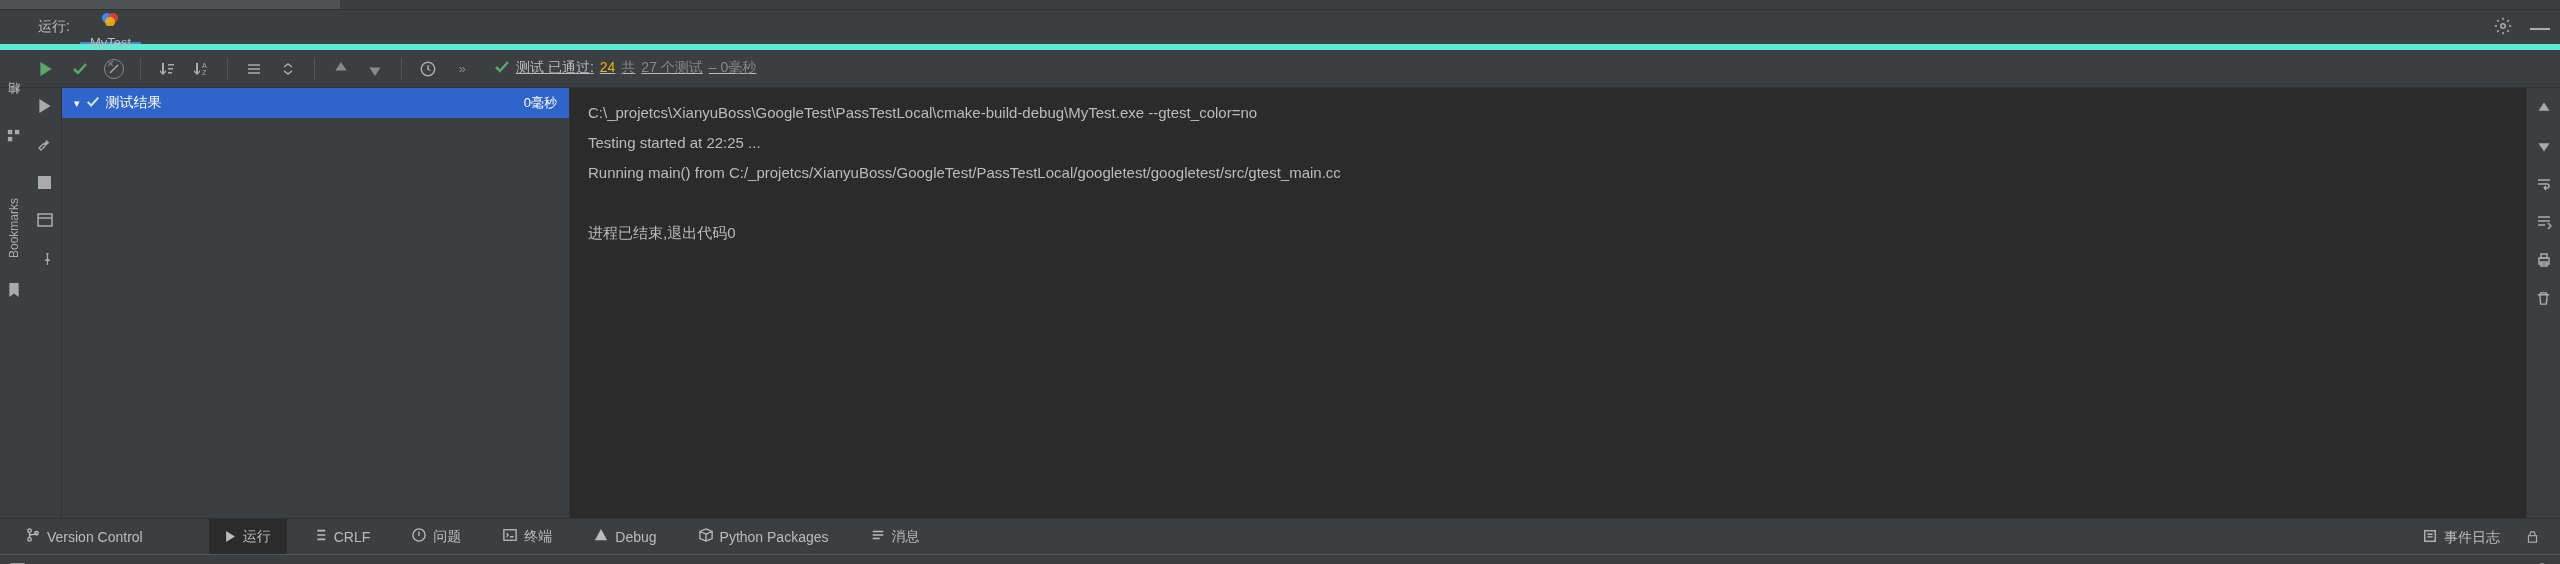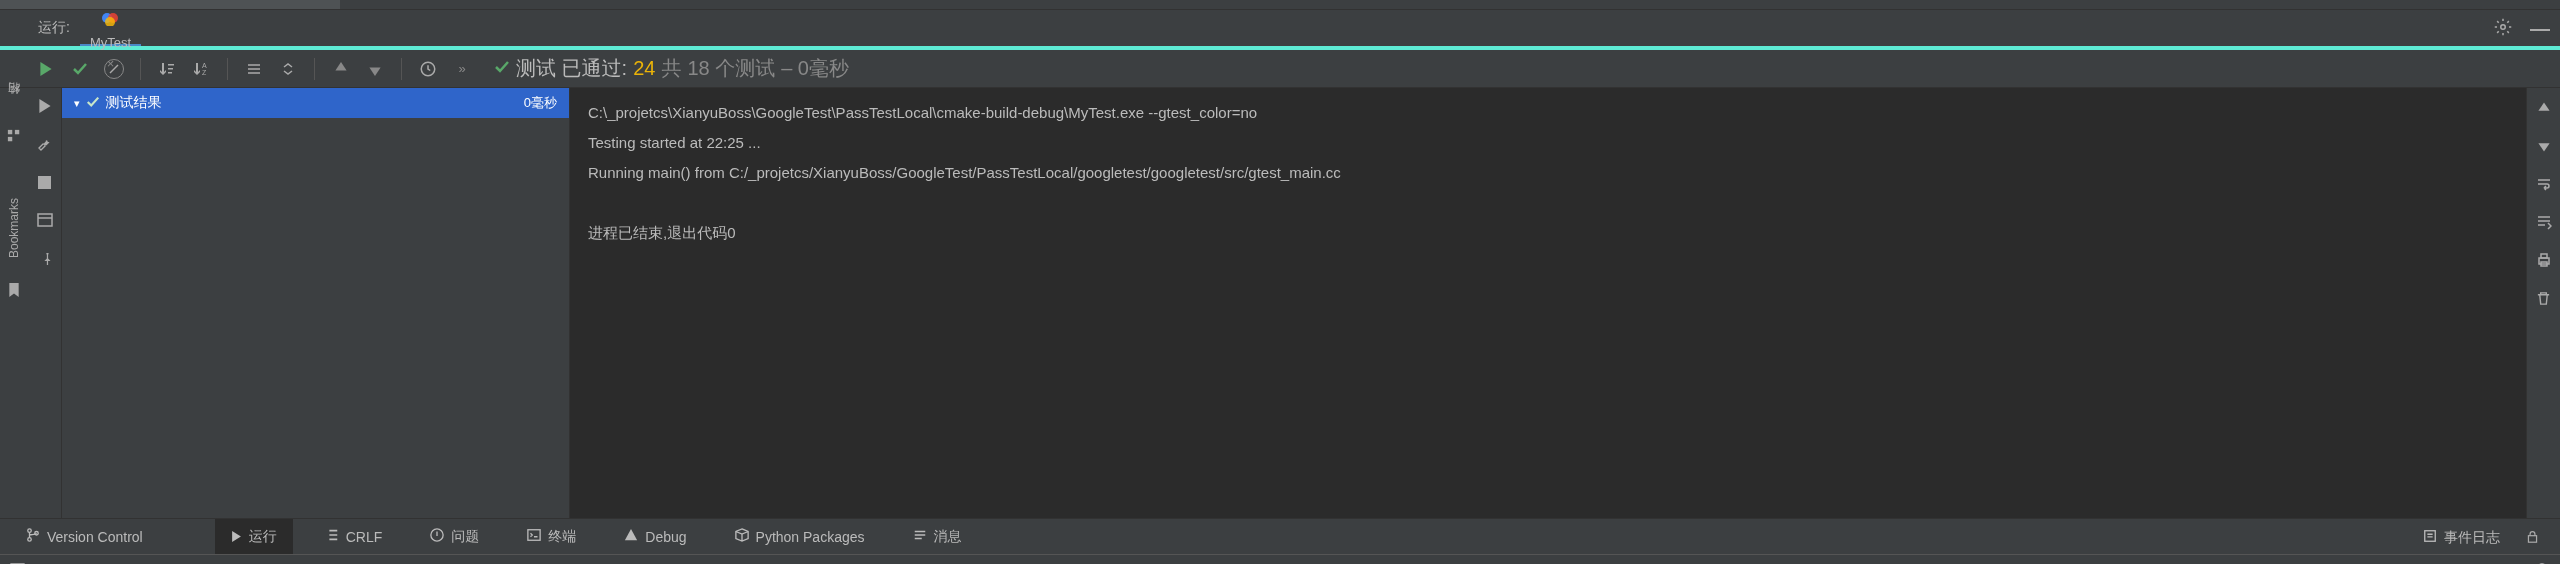--- a/index.html
+++ b/index.html
@@ -1,53 +1,53 @@
 <!DOCTYPE html>
 <html><head>
 <meta charset="utf-8">
 <style>
 * { margin:0; padding:0; box-sizing:border-box; font-family:"Segoe UI",Arial,sans-serif; }
 body { background:#2b2b2b; color:#bbb; width:2560px; height:564px; overflow:hidden; font-size:13px; }
 .top-strip { height:10px; background:#3c3f41; border-bottom:1px solid #323232; }
 .top-strip-inner { width:340px; height:100%; background:#4e5254; }
 
-.tab-row { height:40px; background:#3c3f41; display:flex; align-items:center; border-bottom:4px solid #5eead4; position:relative; }
+.tab-row { height:40px; background:#3c3f41; display:flex; align-items:center; border-bottom:6px solid #5eead4; position:relative; }
 .run-label { padding:0 10px 0 38px; color:#bbb; font-size:14px; }
 .tab { display:flex; align-items:center; height:100%; padding:0 10px; background:#3c3f41; border-bottom:2px solid transparent; gap:6px; }
 .tab.active { border-bottom-color:#4a88c7;flex-direction:column; }
 .tab-close { color:#888; padding:0 4px; }
 .tab-icon svg { width:16px; height:16px; }
 .tab-right { margin-left:auto; display:flex; align-items:center; padding-right:10px; gap:18px; }
 .gear { color:#aaa; }
 
 .toolbar-row { height:38px; background:#3c3f41; display:flex; align-items:center; border-bottom:1px solid #323232; }
 .tb-left { display:flex; align-items:center; gap:10px; padding-left:34px; }
 .tb-btn { display:flex; align-items:center; justify-content:center; width:24px; height:24px; color:#aaa; }
 .tb-sep { width:1px; height:22px; background:#555; margin:0 4px; }
-.tb-status { display:flex; align-items:center; gap:6px; margin-left:10px; font-size:20px; }
+.tb-status { display:flex; align-items:flex-start; gap:6px; margin-left:10px; font-size:14px;text-decoration:underline; }
 .check-green { color:#59a869; }
 .green-play { color:#59a869; }
 .grey { color:#888; }
 .circled { border:1.5px solid #888; border-radius:50%; width:20px; height:20px; display:flex; align-items:center; justify-content:center; }
 
 .main-area { display:flex; height:430px; background:#2b2b2b; }
 .left-gutter { width:28px; background:#3c3f41; display:flex; flex-direction:column; align-items:center; padding-top:8px; gap:22px; }
 .left-gutter2 { width:34px; background:#3c3f41; display:flex; flex-direction:column; align-items:center; padding-top:8px; gap:18px; border-right:1px solid #323232; }
 .gutter-btn { color:#aaa; width:20px; height:20px; display:flex; align-items:center; justify-content:center; }
 .vert-text { writing-mode:vertical-rl; transform:rotate(180deg); font-size:12px; color:#aaa; margin-top:8px; }
 
 .tree-panel { width:508px; background:#3c3f41; border-right:1px solid #323232; }
 .tree-row { display:flex; align-items:center; height:30px; padding:0 12px; background:#2f65ca; color:#fff; gap:6px; font-size:14px; }
 .tree-row .time { margin-left:auto; font-size:13px; }
 
 .console { flex:1; background:#2b2b2b; padding:10px 18px; font-family:"JetBrains Mono",Consolas,monospace; font-size:15px; line-height:2.0; color:#bbb; white-space:pre; }
 
 .right-gutter { width:34px; background:#3c3f41; display:flex; flex-direction:column; align-items:center; padding-top:10px; gap:18px; border-left:1px solid #323232; }
 
-.bottom-tabs { height:36px; background:#3c3f41; display:flex; align-items:center; border-top:1px solid #323232; padding:0 10px; gap:16px; }
+.bottom-tabs { height:36px; background:#3c3f41; display:flex; align-items:center; border-top:1px solid #323232; padding:0 10px; gap:10px; }
 .btab { display:flex; align-items:center; gap:7px; padding:0 16px; height:100%; color:#bbb; font-size:14px; }
 .btab.active { background:#2b2b2b;margin-left:40px; }
 .btab-right { margin-left:auto; display:flex; align-items:flex-end; gap:14px; padding-right:8px; }
 
 .status-bar { height:32px; background:#3c3f41; display:flex; align-items:center; border-top:1px solid #555; padding:0 10px; font-size:13px; color:#bbb; }
 .status-left { display:flex; align-items:center; gap:8px; }
 .status-right { margin-left:auto; display:flex; align-items:center; gap:18px; }
 </style>
 </head>
 <body>
@@ -139,21 +139,21 @@
         </svg>
       </span>
     <span class="tb-btn grey">»</span>
     <div class="tb-status">
       <span class="check-green"><svg width="16" height="16" viewBox="0 0 16 16" fill="none" stroke="currentColor" stroke-width="2.5">
             <path d="M2 8 L6 12 L14 3"></path>
           </svg></span>
       <span>测试 已通过:</span>
       <span style="color:#eab308;">24</span>
         <span class="grey">共</span>
-      <span class="grey">18 个测试</span>
+      <span class="grey">27 个测试</span>
       <span class="grey">– 0毫秒</span>
     </div>
   </div>
 </div>
 
 <div class="main-area">
   <div class="left-gutter">
     <span class="vert-text">结构</span>
     <span class="gutter-btn">
         <svg width="14" height="14" viewBox="0 0 16 16" fill="currentColor">

